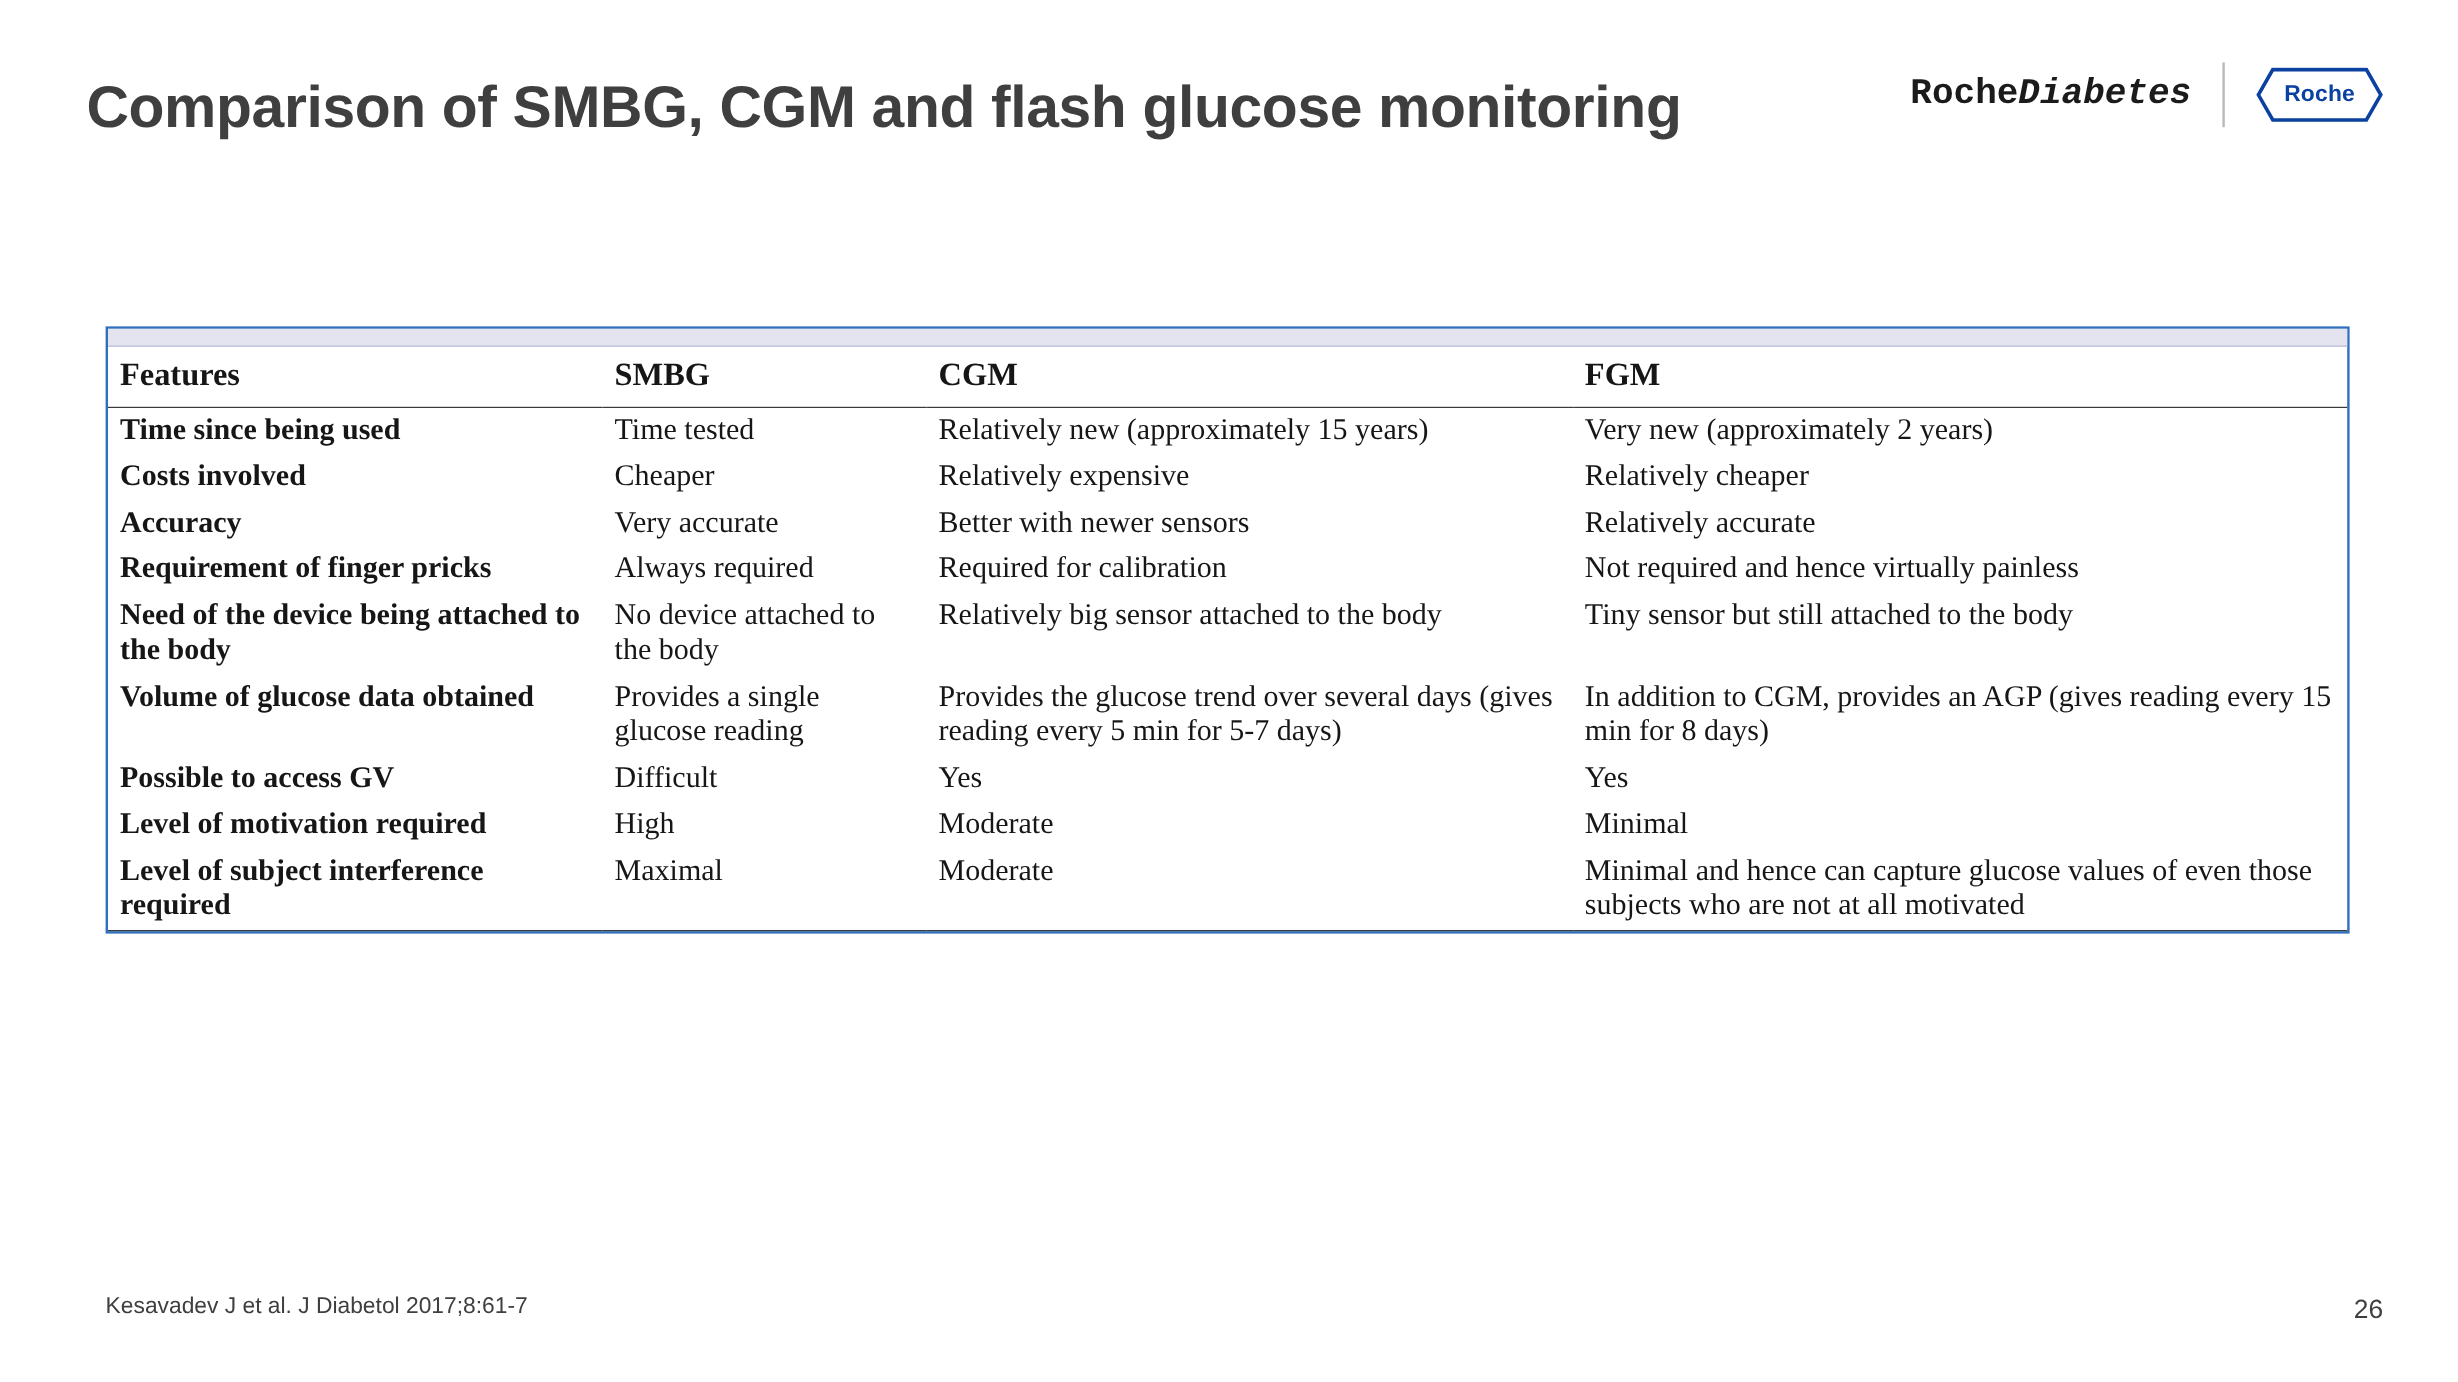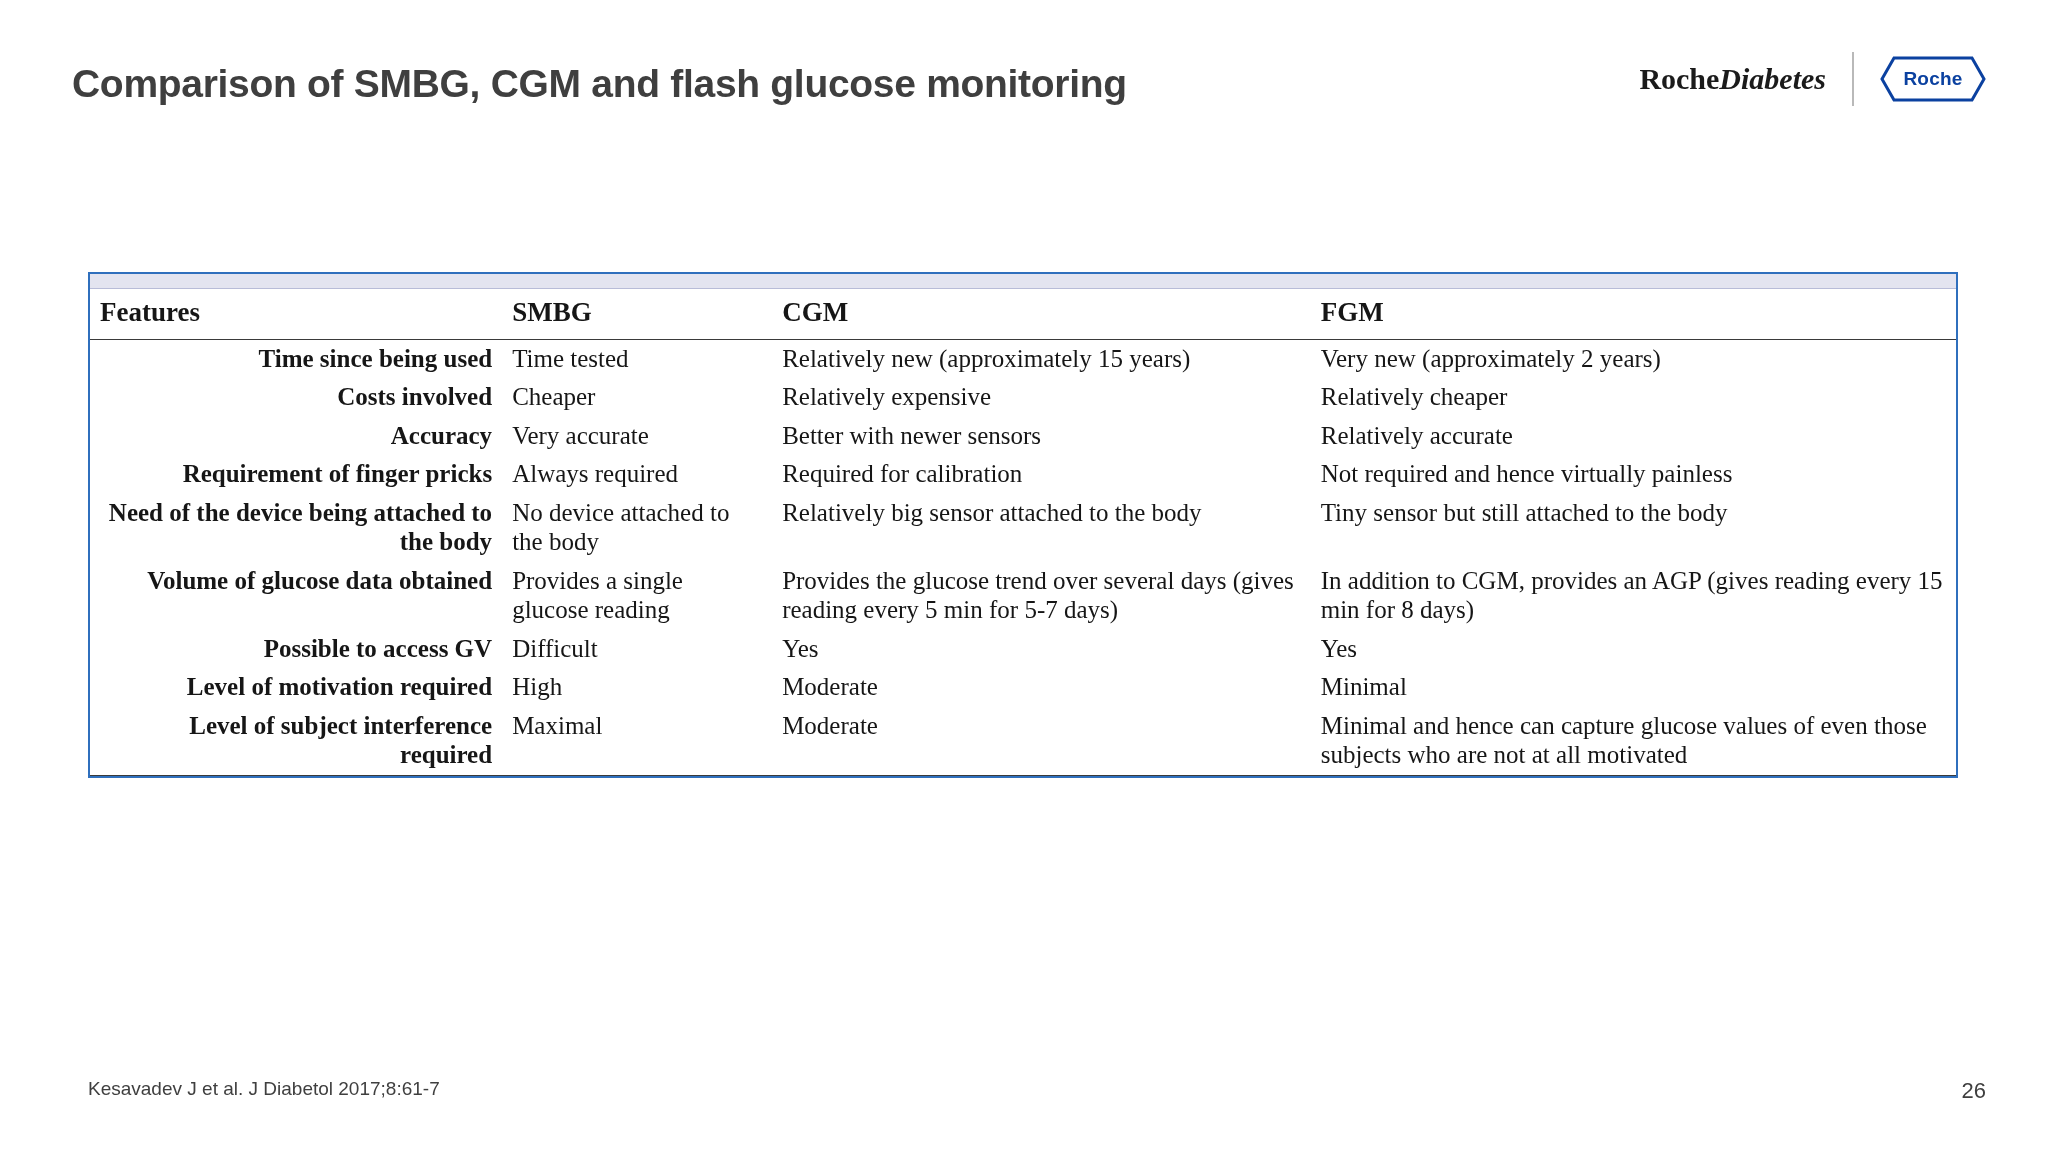--- a/index.html
+++ b/index.html
@@ -13,37 +13,37 @@
     position: relative;
     font-family: "Liberation Sans", sans-serif;
     overflow: hidden;
   }
 
   
   .slide-title {
     position: absolute;
     left: 72px;
     top: 62px;
-    font-size: 39px;
+    font-size: 49px;
     font-weight: bold;
     color: #3f3f3f;
     letter-spacing: -0.3px;
     white-space: nowrap;
   }
 
   .brand-block {
     position: absolute;
     right: 62px;
     top: 52px;
     display: flex;
     align-items: center;
     gap: 26px;
   }
   .brand-wordmark {
-    font-family: Liberation Serif, serif;
+    font-family: Liberation Mono, monospace;
     font-size: 30px;
     color: #1b1b1b;
     white-space: nowrap;
   }
   .brand-wordmark .b1 {
     font-weight: bold;
   }
   .brand-wordmark .b2 {
     font-weight: bold;
     font-style: italic;
@@ -110,21 +110,20 @@
     font-weight: bold;
     font-size: 27px;
     padding-top: 8px;
     padding-bottom: 10px;
   }
   .tbl thead tr {
     border-bottom: 1.5px solid #3a3a3a;
   }
   .tbl tbody tr td:first-child {
     font-weight: bold;
-    text-align: right;
   }
   .col-feature { width: 400px; }
   .col-smbg    { width: 255px; }
   .col-cgm     { width: 530px; }
   .col-fgm     { width: 640px; }
 
   .tbl tbody tr:last-child {
     border-bottom: 1.5px solid #3a3a3a;
   }
   .footnote-row td {

